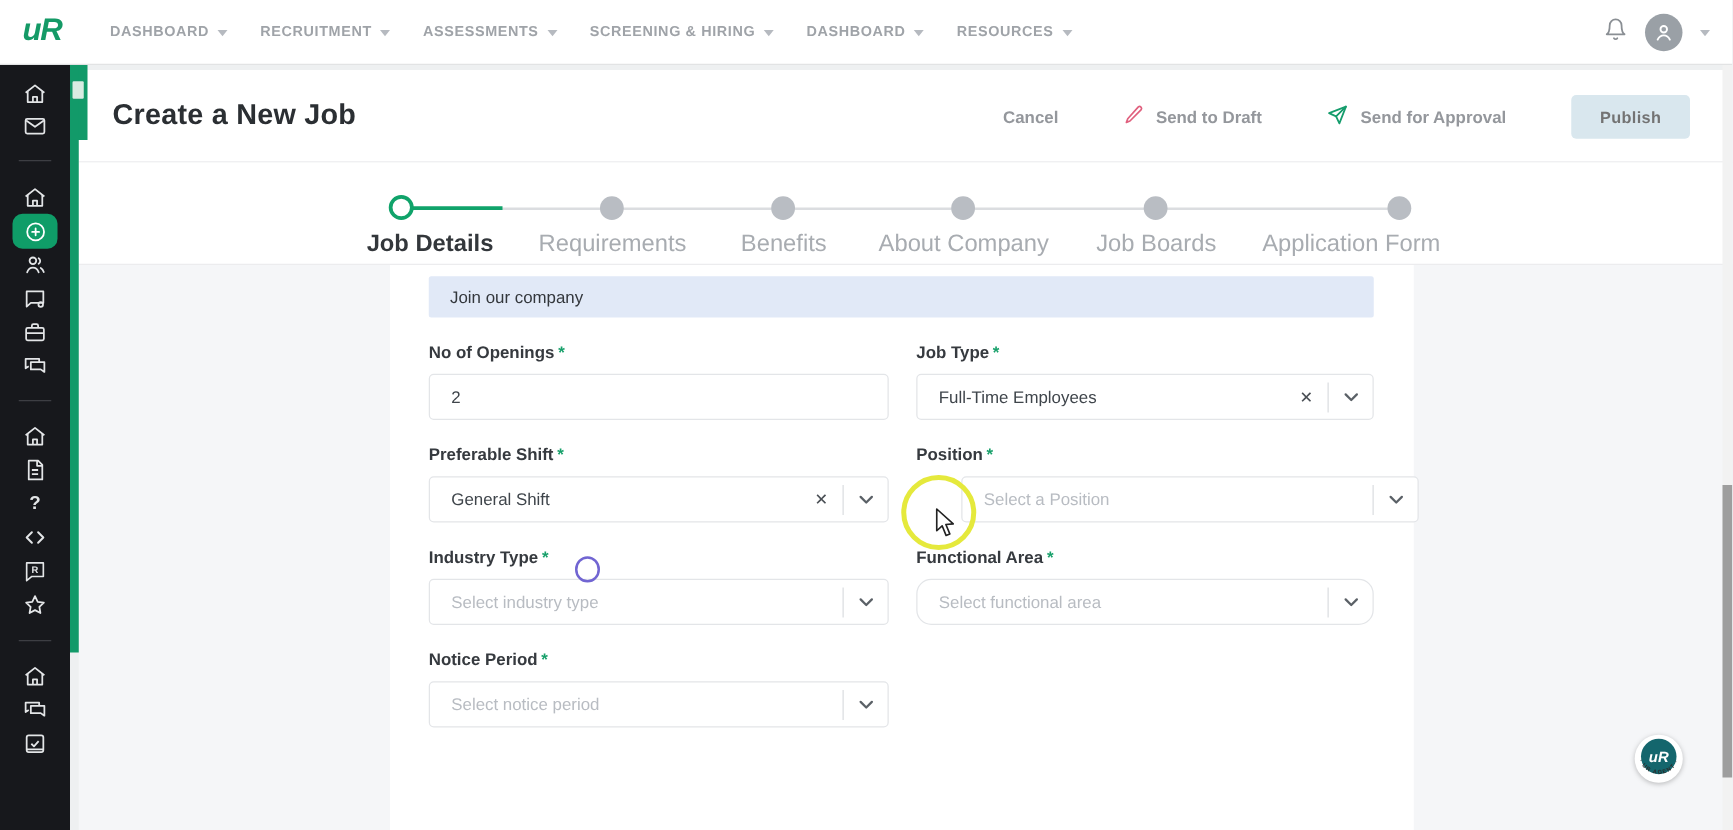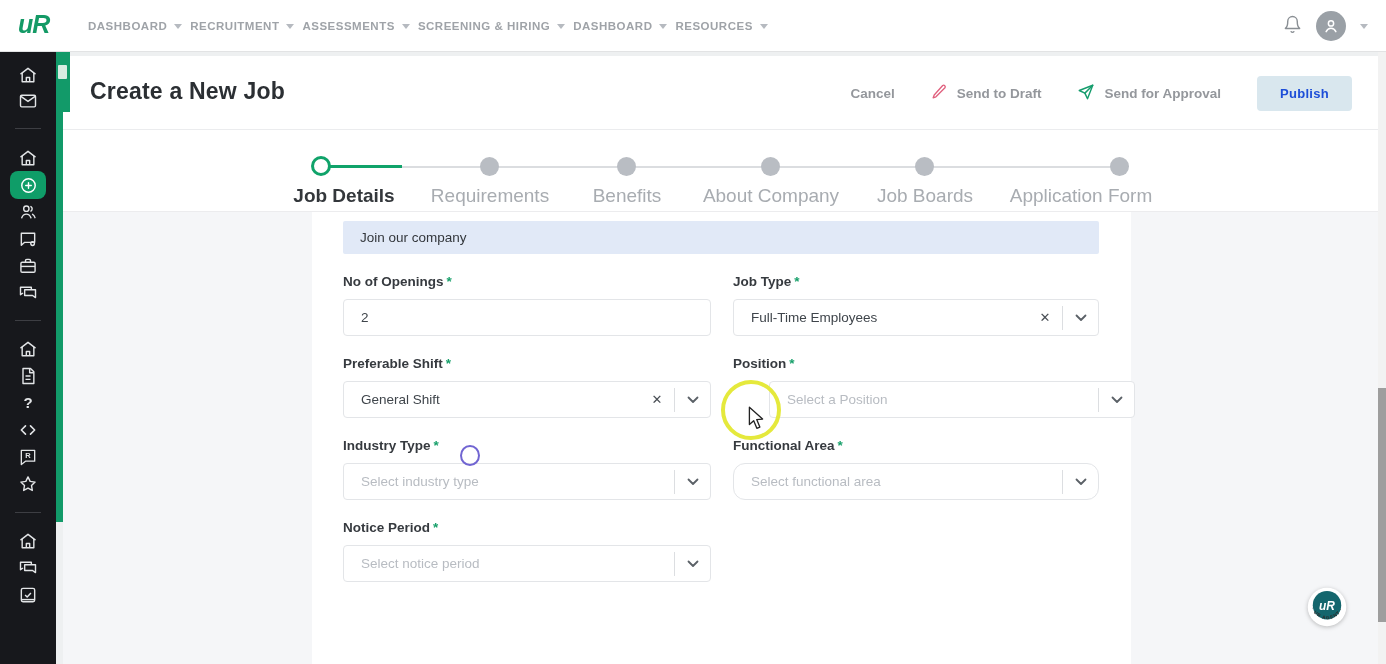--- a/index.html
+++ b/index.html
@@ -5,21 +5,21 @@
   * { margin:0; padding:0; box-sizing:border-box; }
   html,body { width:1386px; height:664px; }
   body { font-family:"Liberation Sans", sans-serif; background:#eceeef; overflow:hidden; }
   .page { position:relative; width:1386px; height:664px; background:#eef0f1; overflow:hidden; }
 
   
   .topnav { position:absolute; left:0; top:0; width:1386px; height:52px; background:#fff;
             border-bottom:1px solid #e2e3e4; display:flex; align-items:center; z-index:5; }
   .logo { position:absolute; left:18px; top:10px; font-size:25px; font-weight:800; color:#149a66;
           font-style:italic; letter-spacing:-1px; }
-  .navitems { position:absolute; left:88px; top:0; height:52px; display:flex; align-items:center; gap:8px; }
+  .navitems { position:absolute; left:88px; top:0; height:52px; display:flex; align-items:center; gap:26px; }
   .navitem { display:flex; align-items:center; gap:7px; font-size:11.5px; font-weight:700;
              letter-spacing:.5px; color:#9fa3a8; cursor:pointer; white-space:nowrap; }
   .caret { width:0; height:0; border-left:4.5px solid transparent; border-right:4.5px solid transparent;
            border-top:5px solid #b6bac0; }
   .nav-right { position:absolute; right:18px; top:0; height:52px; display:flex; align-items:center; gap:14px; }
   .avatar { width:30px; height:30px; border-radius:50%; background:#9aa0a6; display:flex;
             align-items:center; justify-content:center; }
 
   
   .sidebar { position:absolute; left:0; top:52px; width:56px; height:612px; background:#17181c; z-index:4; }
@@ -33,24 +33,24 @@
   .greenstrip { position:absolute; left:56px; top:52px; width:7px; height:470px; background:#129a69; z-index:4; }
   .greenstrip-top { position:absolute; left:56px; top:52px; width:14px; height:60px; background:#129a69; z-index:4; }
   .greenstrip-knob { position:absolute; left:58px; top:65px; width:9px; height:14px; background:#d8ece2;
                      border-radius:1px; z-index:5; }
 
   
   .headerbar { position:absolute; left:63px; top:56px; width:1323px; height:74px; background:#fff;
                border-bottom:1px solid #ebecee; }
   .page-title { position:absolute; left:27px; top:22px; font-size:23px; font-weight:700; color:#2b2f33;
                 letter-spacing:.2px; }
-  .actions { position:absolute; right:34px; top:0; height:74px; display:flex; align-items:center; gap:36px; }
+  .actions { position:absolute; right:34px; top:0; height:74px; display:flex; align-items:center; gap:52px; }
   .act-link { display:flex; align-items:center; gap:9px; font-size:13.5px; font-weight:700; color:#94979c;
               cursor:pointer; white-space:nowrap; }
-  .btn-publish { width:95px; height:35px; border:none; border-radius:4px; background:#d9e7ee; color:#1d4ed8;
+  .btn-publish { width:95px; height:35px; border:none; border-radius:4px; background:#d9e7ee; color:#737373;
                  font-size:13px; font-weight:700; font-family:inherit; letter-spacing:.3px; }
 
   
   .stepperbar { position:absolute; left:63px; top:130px; width:1323px; height:82px; background:#fff;
                 border-bottom:1px solid #ececee; }
   .step-line { position:absolute; top:36px; height:2px; background:#dbdde0; }
   .step-line.green { height:3px; top:35px; background:#10a36a; }
   .step-dot { position:absolute; top:27px; width:19px; height:19px; border-radius:50%; background:#b9bdc3; }
   .step-dot.active { width:20px; height:20px; top:26px; background:#fff; border:3px solid #10a36a; }
   .step-label { position:absolute; top:55px; width:160px; text-align:center; font-size:19px; color:#a8acb1; }

